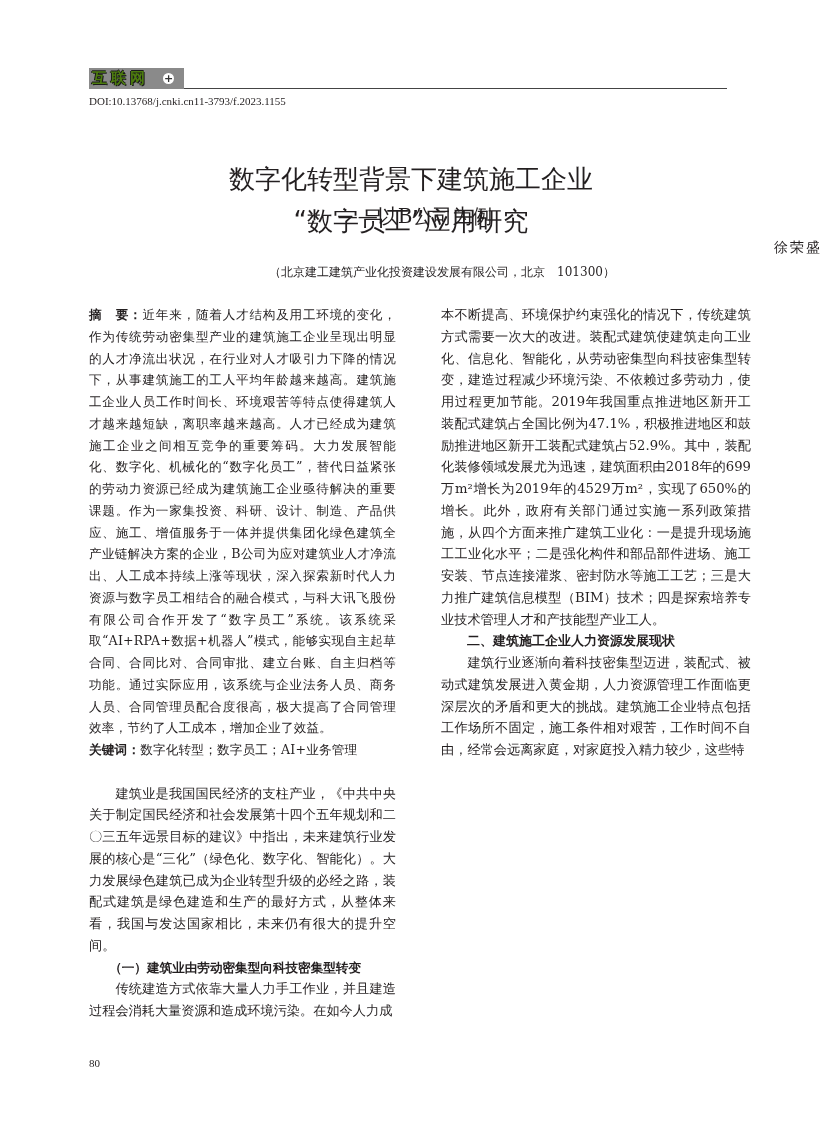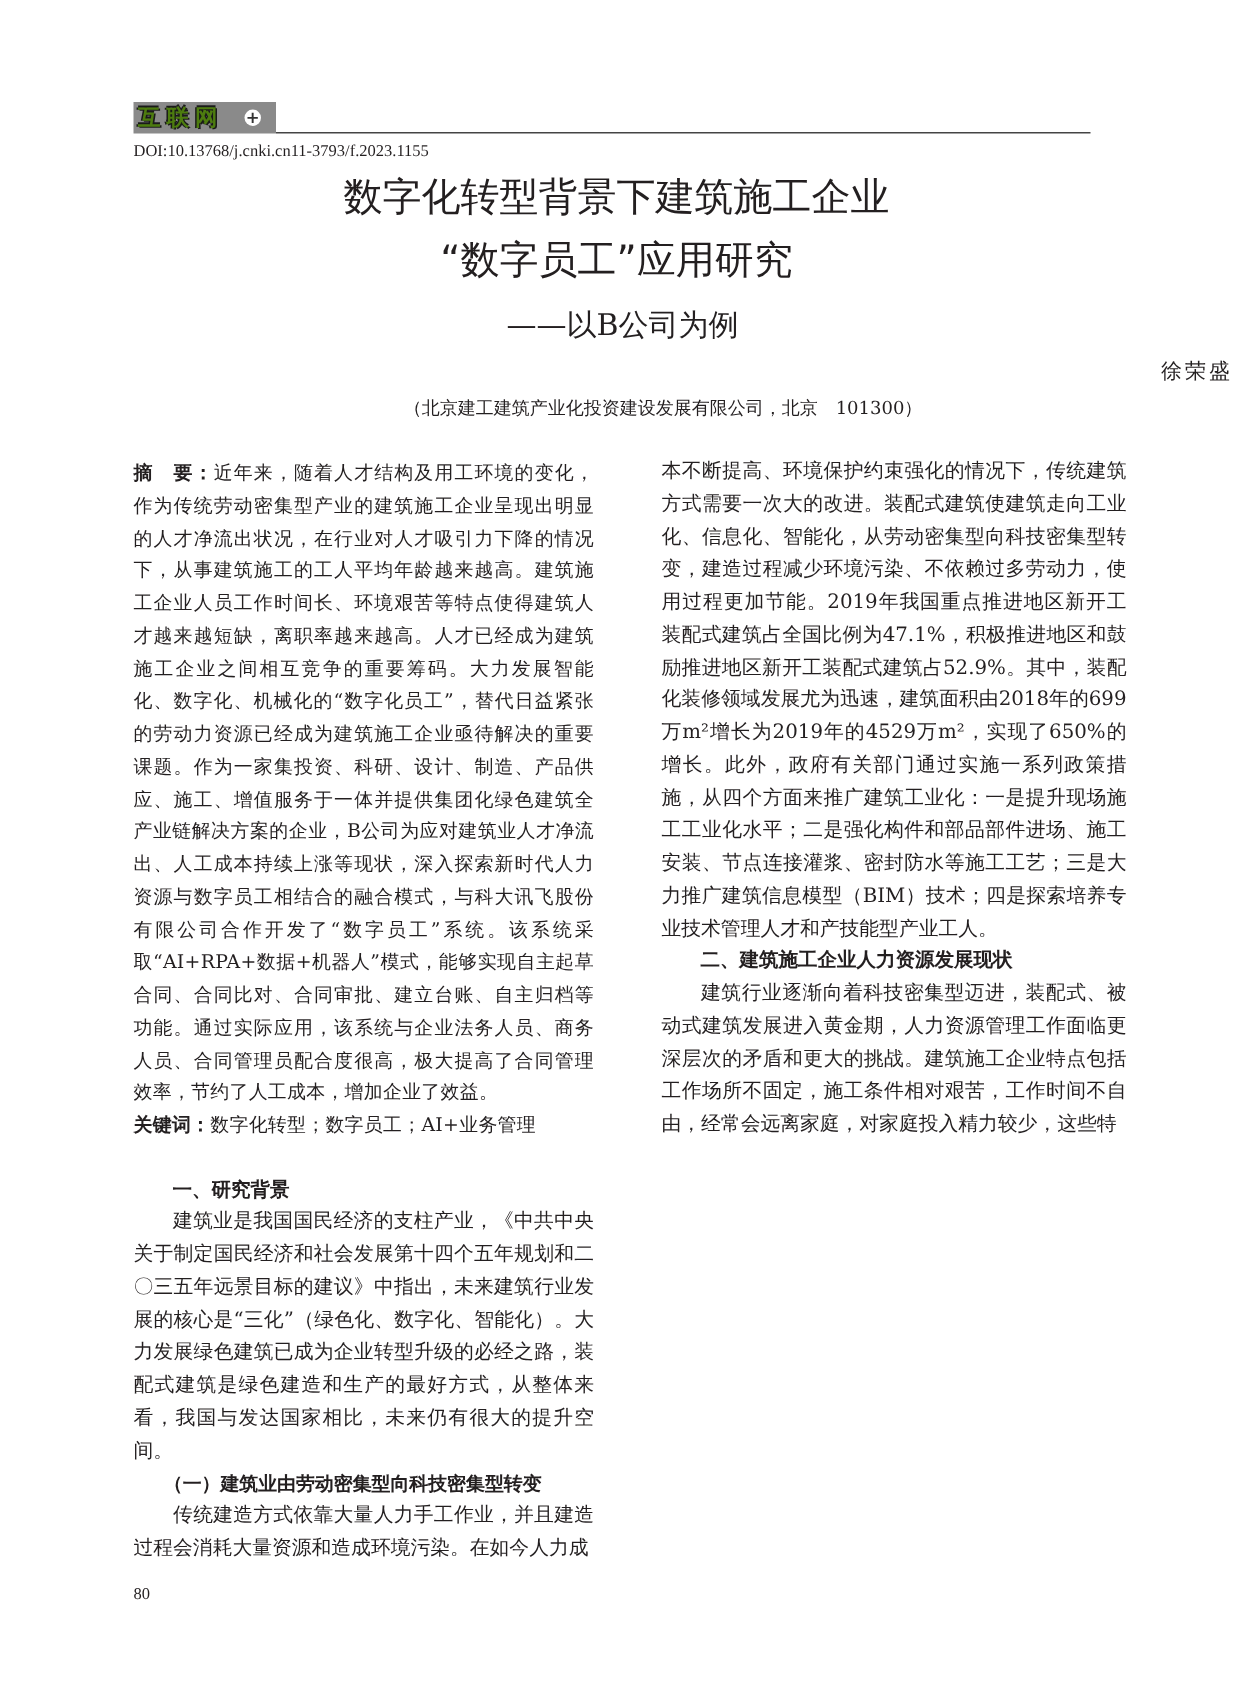--- a/index.html
+++ b/index.html
@@ -11,21 +11,21 @@
                 font-family: "DejaVu Sans", sans-serif; font-weight: bold; font-size: 15px;
                 color: #4d7c0f; letter-spacing: 4px;
                 text-shadow: 1px 1px 0 #1a1a1a, -1px 0 0 #1a1a1a, 0 -1px 0 #1a1a1a; }
   .header-plus { position: absolute; left: 163px; top: 73px; width: 11px; height: 11px;
                  border-radius: 50%; background: #ffffff; color: #333; font-size: 11px;
                  line-height: 11px; text-align: center; font-family: "DejaVu Sans", sans-serif; font-weight: bold; }
   .header-rule { position: absolute; left: 184px; top: 88px; width: 543px; height: 1px; background: #444; }
   .doi { position: absolute; left: 89px; top: 95px; font-size: 11px; color: #231f20;
          font-family: "Liberation Serif", serif; }
   .title { position: absolute; left: 0; width: 822px; text-align: center;
-           font-family: "DejaVu Sans", sans-serif; font-size: 26px; color: #231f20; }
+           font-family: "DejaVu Sans", sans-serif; font-size: 26px; color: #231f20; margin-top: 48px; }
   .title.l1 { top: 114px; }
   .title.l2 { top: 156px; }
   .subtitle { position: absolute; left: 0; width: 748px; top: 203px; text-align: center;
               font-family: "DejaVu Serif", serif; font-size: 20px; color: #231f20; margin-left: 41px; }
   .author { position: absolute; left: 0; width: 822px; top: 239px; text-align: right;
             font-family: Liberation Mono, monospace; font-size: 14px; letter-spacing: 2px; }
   .affil { position: absolute; left: 0; width: 822px; top: 264px; text-align: center;
            font-family: "DejaVu Serif", serif; font-size: 12px; padding-left: 31px; }
   .col { position: absolute; top: 304px; font-size: 13.2px; line-height: 21.75px; text-align: justify; }
   .col.left { left: 89px; width: 307px; }
@@ -56,21 +56,20 @@
 <div class="affil">（北京建工建筑产业化投资建设发展有限公司，北京　101300）</div>
 
 <div class="col left">
   <p class="abstract">
     <span class="abs-label">摘　要：</span><span>近年来，随着人才结构及用工环境的变化，作为传统劳动密集型产业的建筑施工企业呈现出明显的人才净流出状况，在行业对人才吸引力下降的情况下，从事建筑施工的工人平均年龄越来越高。建筑施工企业人员工作时间长、环境艰苦等特点使得建筑人才越来越短缺，离职率越来越高。人才已经成为建筑施工企业之间相互竞争的重要筹码。大力发展智能化、数字化、机械化的“数字化员工”，替代日益紧张的劳动力资源已经成为建筑施工企业亟待解决的重要课题。作为一家集投资、科研、设计、制造、产品供应、施工、增值服务于一体并提供集团化绿色建筑全产业链解决方案的企业，B公司为应对建筑业人才净流出、人工成本持续上涨等现状，深入探索新时代人力资源与数字员工相结合的融合模式，与科大讯飞股份有限公司合作开发了“数字员工”系统。该系统采取“AI+RPA+数据+机器人”模式，能够实现自主起草合同、合同比对、合同审批、建立台账、自主归档等功能。通过实际应用，该系统与企业法务人员、商务人员、合同管理员配合度很高，极大提高了合同管理效率，节约了人工成本，增加企业了效益。</span>
   </p>
   <p class="abstract">
     <span class="kw-label">关键词：</span><span>数字化转型；数字员工；AI+业务管理</span>
   </p>
   <div class="gap"></div>
-  <p class="h1">一、研究背景</p>
   <p class="indent">建筑业是我国国民经济的支柱产业，《中共中央关于制定国民经济和社会发展第十四个五年规划和二〇三五年远景目标的建议》中指出，未来建筑行业发展的核心是“三化”（绿色化、数字化、智能化）。大力发展绿色建筑已成为企业转型升级的必经之路，装配式建筑是绿色建造和生产的最好方式，从整体来看，我国与发达国家相比，未来仍有很大的提升空间。</p>
   <p class="h2">（一）建筑业由劳动密集型向科技密集型转变</p>
   <p class="indent">传统建造方式依靠大量人力手工作业，并且建造过程会消耗大量资源和造成环境污染。在如今人力成</p>
 </div>
 
 <div class="col right">
   <p>本不断提高、环境保护约束强化的情况下，传统建筑方式需要一次大的改进。装配式建筑使建筑走向工业化、信息化、智能化，从劳动密集型向科技密集型转变，建造过程减少环境污染、不依赖过多劳动力，使用过程更加节能。2019年我国重点推进地区新开工装配式建筑占全国比例为47.1%，积极推进地区和鼓励推进地区新开工装配式建筑占52.9%。其中，装配化装修领域发展尤为迅速，建筑面积由2018年的699万m²增长为2019年的4529万m²，实现了650%的增长。此外，政府有关部门通过实施一系列政策措施，从四个方面来推广建筑工业化：一是提升现场施工工业化水平；二是强化构件和部品部件进场、施工安装、节点连接灌浆、密封防水等施工工艺；三是大力推广建筑信息模型（BIM）技术；四是探索培养专业技术管理人才和产技能型产业工人。</p>
   <p class="h1">二、建筑施工企业人力资源发展现状</p>
   <p class="indent">建筑行业逐渐向着科技密集型迈进，装配式、被动式建筑发展进入黄金期，人力资源管理工作面临更深层次的矛盾和更大的挑战。建筑施工企业特点包括工作场所不固定，施工条件相对艰苦，工作时间不自由，经常会远离家庭，对家庭投入精力较少，这些特</p>
 </div>

